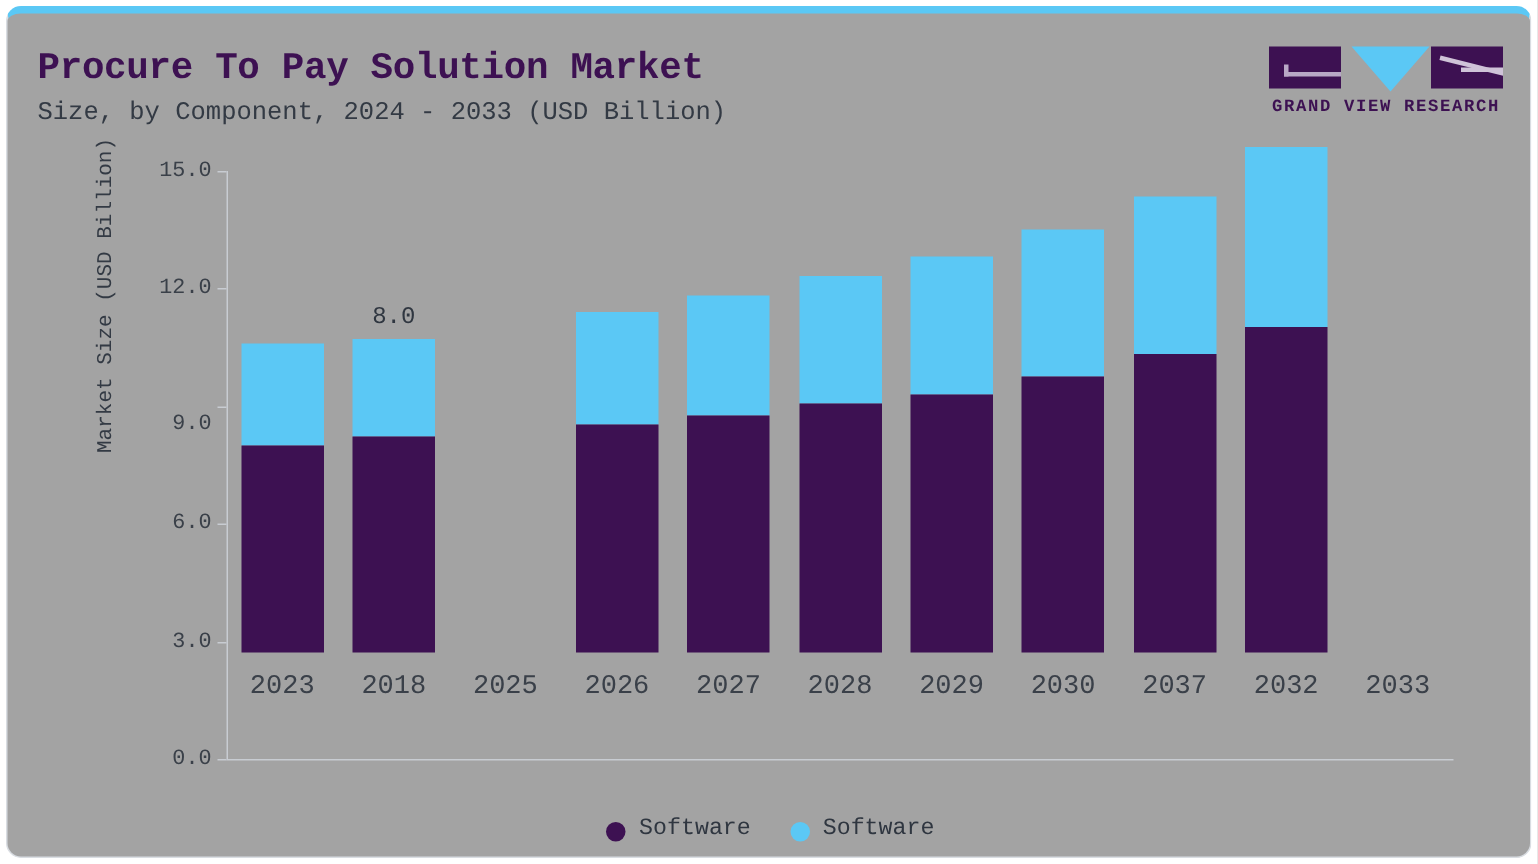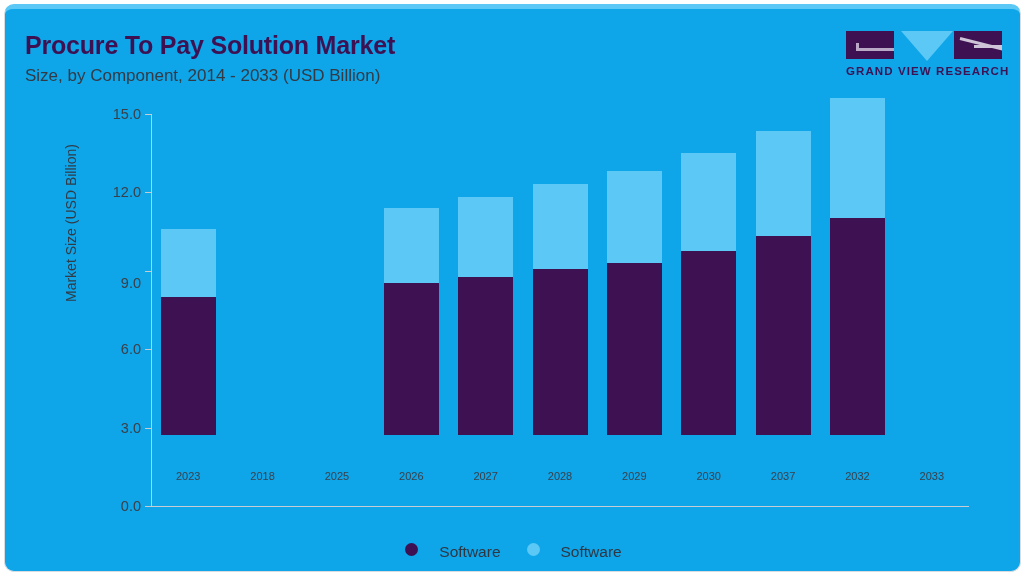--- a/index.html
+++ b/index.html
@@ -14,25 +14,26 @@
     overflow: hidden;
   }
 
   #card {
     position: absolute;
     left: 4px;
     top: 4px;
     width: 1017px;
     height: 568px;
     box-sizing: border-box;
-    background: #0ea5e9;
+    background: #a3a3a3;
     border: 1px solid #d9dde2;
     border-top: 5px solid #5bc8f5;
     border-radius: 10px;
     overflow: hidden;
+    font-family: Liberation Mono, monospace;
   }
 
   
   #header {
     position: absolute;
     left: 0; top: 0;
     width: 100%;
     height: 88px;
   }
   #title {
@@ -230,22 +231,22 @@
     left: 50%;
     transform: translateX(-50%);
     font-size: 16px;
     color: #2f3640;
     white-space: nowrap;
   }
   .xtick-label {
     position: absolute;
     left: 50%;
     transform: translateX(-50%);
-    top: 24px;
-    font-size: 11px;
+    top: 2px;
+    font-size: 18px;
     color: #3a4049;
     white-space: nowrap;
   }
   .xtick-holder {
     position: absolute;
     bottom: 59px;
     height: 1px;
   }
 
   
@@ -254,43 +255,43 @@
     left: 0;
     bottom: 16px;
     width: 1017px;
     display: flex;
     justify-content: center;
     align-items: center;
     gap: 26px;
   }
   .legend-item {
     display: flex;
-    align-items: flex-start;
-    gap: 21px;
+    align-items: flex-end;
+    gap: 9px;
   }
   .legend-dot {
     width: 13px;
     height: 13px;
     border-radius: 50%;
     display: block;
   }
   .legend-text {
     font-size: 15.5px;
     color: #2f3640;
     white-space: nowrap;
   }
 </style>
 </head>
 <body>
 
 <div id="card">
 
   <div id="header">
     <div id="title">Procure To Pay Solution Market</div>
-    <div id="subtitle">Size, by Component, 2014 - 2033 (USD Billion)</div>
+    <div id="subtitle">Size, by Component, 2024 - 2033 (USD Billion)</div>
 
     <div id="logo">
       <div id="logo-marks">
         <div class="logo-block" id="logo-g">
           <span class="tick"></span>
           <span class="bar"></span>
         </div>
         <div id="logo-v"></div>
         <div class="logo-block" id="logo-r">
           <span class="slash"></span>
@@ -335,20 +336,25 @@
     <div id="axis-x-line"></div>
 
     <div id="plot">
         <div class="bar-group" style="left: 9.68182px; width: 55px; height: 206.453px;">
           <div class="seg-services" style="bottom: 138.507px; height: 67.9467px; background: rgb(91, 200, 245);"></div>
           <div class="seg-software" style="height: 138.507px; background: rgb(61, 17, 82);"></div>
         </div>
         <div class="xtick-holder" style="left: 9.68182px; width: 55px;">
           <div class="xtick-label">2023</div>
         </div>
+        <div class="bar-group" style="left: 84.0455px; width: 55px; height: 209.067px;">
+          <div class="seg-services" style="bottom: 143.733px; height: 65.3333px; background: rgb(91, 200, 245);"></div>
+          <div class="seg-software" style="height: 143.733px; background: rgb(61, 17, 82);"></div>
+          <div class="bar-total-label" style="bottom: 215.067px;">8.0</div>
+        </div>
         <div class="xtick-holder" style="left: 84.0455px; width: 55px;">
           <div class="xtick-label">2018</div>
         </div>
         <div class="xtick-holder" style="left: 158.409px; width: 55px;">
           <div class="xtick-label">2025</div>
         </div>
         <div class="bar-group" style="left: 232.773px; width: 55px; height: 227.36px;">
           <div class="seg-services" style="bottom: 151.573px; height: 75.7867px; background: rgb(91, 200, 245);"></div>
           <div class="seg-software" style="height: 151.573px; background: rgb(61, 17, 82);"></div>
         </div>

